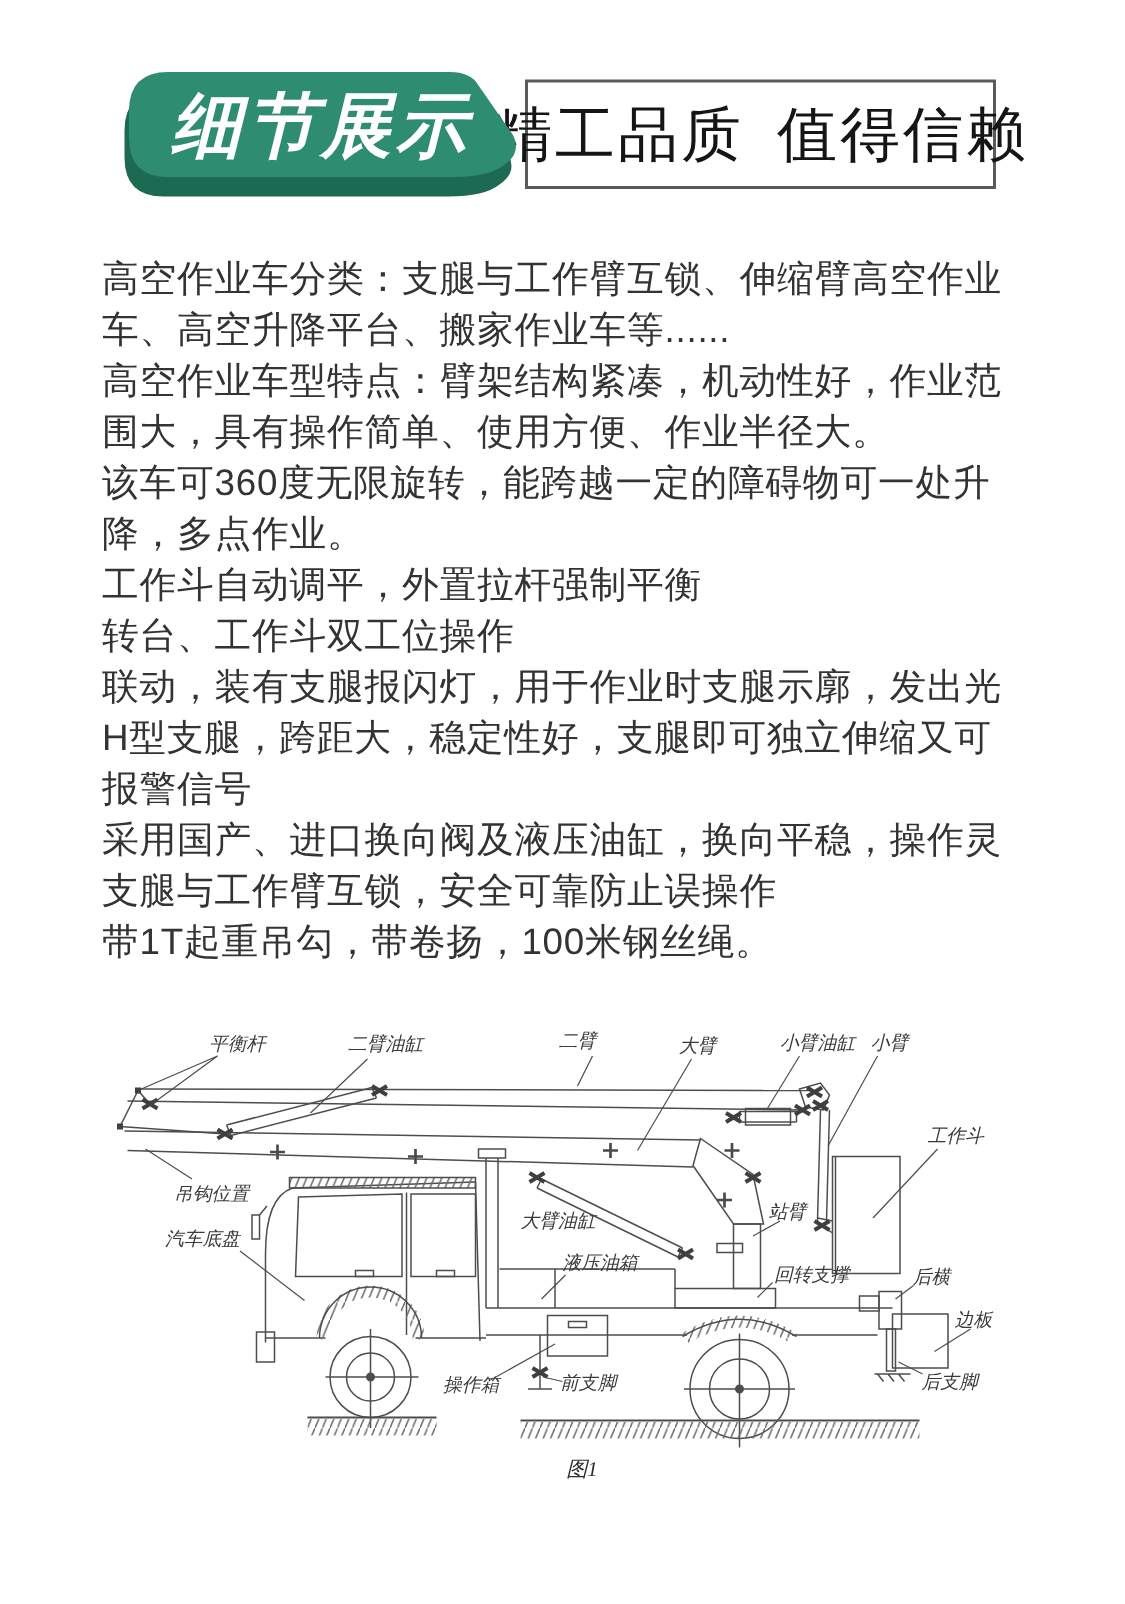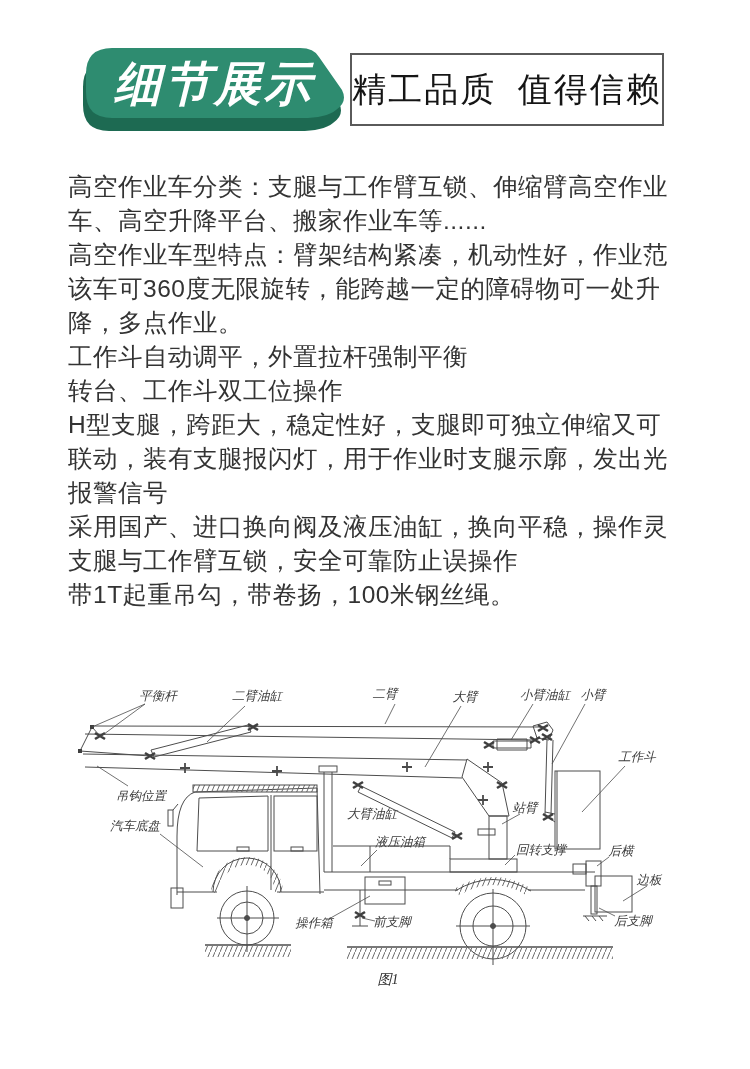--- a/index.html
+++ b/index.html
@@ -7,22 +7,22 @@
        font-family:"Liberation Sans","DejaVu Sans",sans-serif;}
   .stage{position:absolute;left:0;top:0;width:696px;height:1069px;background:#ffffff;}
 
   
   .badge-wrap{position:absolute;left:82px;top:42px;width:296px;height:96px;z-index:2;}
   .badge-title{font-weight:bold;font-style:italic;letter-spacing:3px;
                font-size:47px;fill:#ffffff;}
   .slogan-box{position:absolute;left:350px;top:53px;width:310px;height:69px;
               background:#ffffff;border:2px solid #5a5a5a;z-index:1;
               display:flex;align-items:center;justify-content:center;}
-  .slogan-text{font-family:Liberation Sans, sans-serif;
-               font-size:34px;color:#151515;letter-spacing:2px;word-spacing:10px;white-space:nowrap;}
+  .slogan-text{font-family:Liberation Serif, serif;
+               font-size:40px;color:#151515;letter-spacing:2px;word-spacing:10px;white-space:nowrap;}
 
   
   .desc{position:absolute;left:68px;top:170px;width:630px;color:#333;
         font-size:24.5px;letter-spacing:0.5px;}
   .desc .line{height:34px;line-height:34px;white-space:nowrap;}
 
   
   .diagram{position:absolute;left:65px;top:664px;width:640px;height:350px;font-style:italic;}
   .diagram svg{display:block;}
   .dlab{font-family:"Liberation Serif","DejaVu Serif",serif;font-size:12.5px;fill:#3a3a3a;}
@@ -41,26 +41,27 @@
     </svg>
   </div>
   <div class="slogan-box">
     <span class="slogan-text">精工品质 值得信赖</span>
   </div>
 
   <div class="desc">
     <div class="line">高空作业车分类：支腿与工作臂互锁、伸缩臂高空作业</div>
     <div class="line">车、高空升降平台、搬家作业车等......</div>
     <div class="line">高空作业车型特点：臂架结构紧凑，机动性好，作业范</div>
+    <div class="line">围大，具有操作简单、使用方便、作业半径大。</div>
     <div class="line">该车可360度无限旋转，能跨越一定的障碍物可一处升</div>
     <div class="line">降，多点作业。</div>
     <div class="line">工作斗自动调平，外置拉杆强制平衡</div>
     <div class="line">转台、工作斗双工位操作</div>
+    <div class="line">联动，装有支腿报闪灯，用于作业时支腿示廓，发出光</div>
     <div class="line">H型支腿，跨距大，稳定性好，支腿即可独立伸缩又可</div>
-    <div class="line">联动，装有支腿报闪灯，用于作业时支腿示廓，发出光</div>
     <div class="line">报警信号</div>
     <div class="line">采用国产、进口换向阀及液压油缸，换向平稳，操作灵</div>
     <div class="line">支腿与工作臂互锁，安全可靠防止误操作</div>
     <div class="line">带1T起重吊勾，带卷扬，100米钢丝绳。</div>
   </div>
 
   <div class="diagram">
     <svg width="640" height="350" viewBox="0 0 640 350">
       <defs>
         <pattern id="hp" patternUnits="userSpaceOnUse" width="5" height="12">

